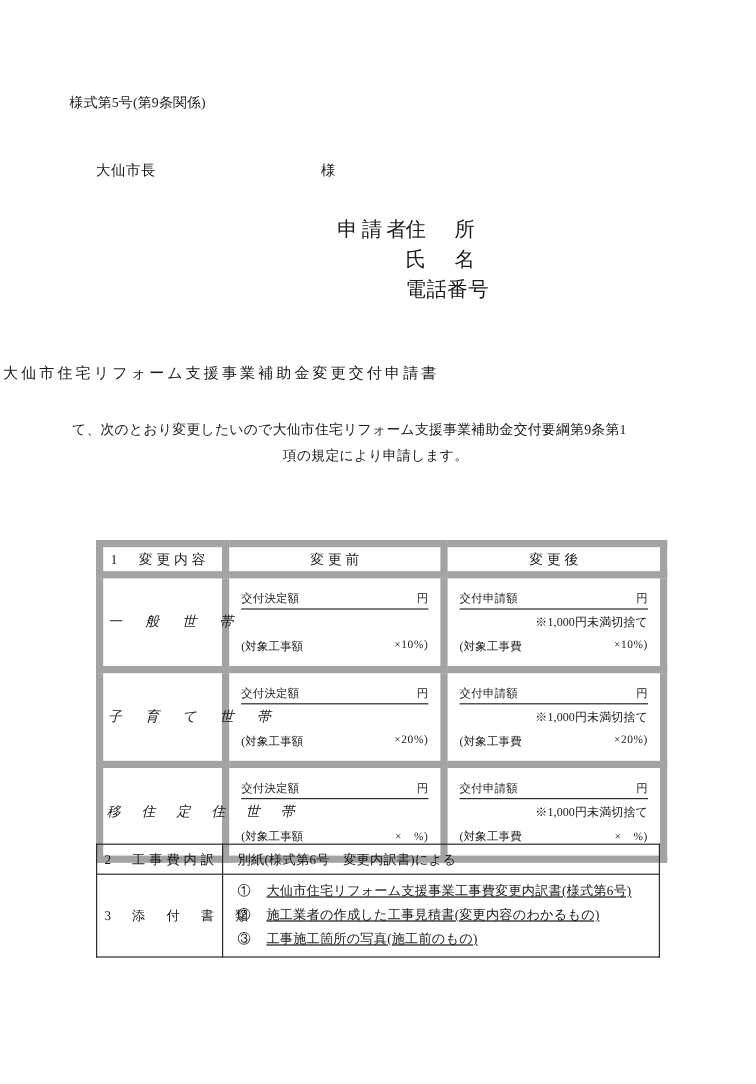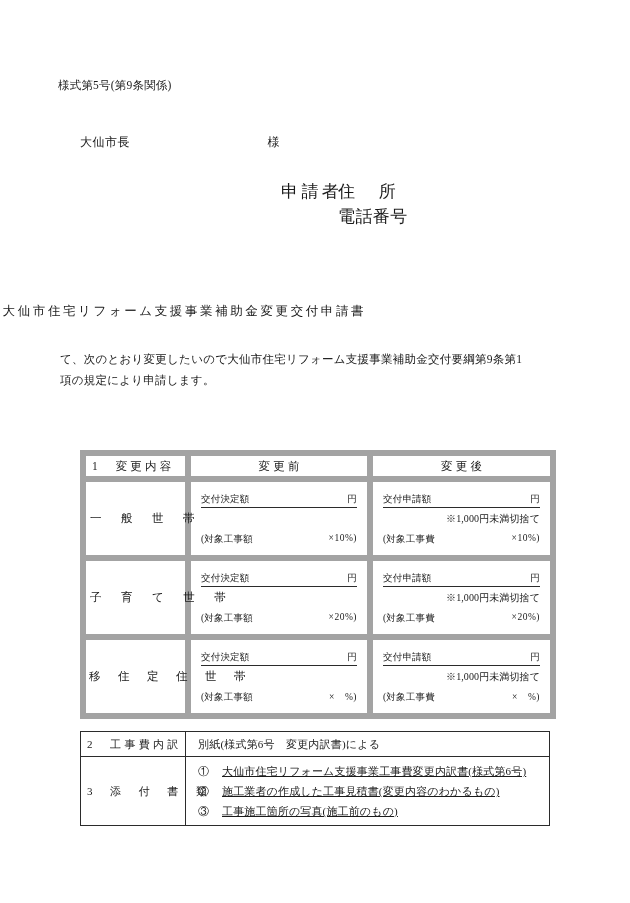--- a/index.html
+++ b/index.html
@@ -94,21 +94,21 @@
     position: absolute;
     left: 60px;
     top: 349px;
     width: 506px;
     font-size: 11.5px;
     line-height: 21px;
     letter-spacing: 0.25px;
   }
   .body-para .l1 { display: block; white-space: nowrap; }
   .body-para .l2 { display: block; white-space: nowrap; }
-  .body-para .l3 { display: block; white-space: nowrap; }
+  .body-para .l3 { display: block; white-space: nowrap; text-align: center; }
   .sp-lead { display: inline-block; width: 92px; }
   .sp-ym   { display: inline-block; width: 30px; }
   .sp-md   { display: inline-block; width: 26px; }
   .sp-dd   { display: inline-block; width: 8px; }
   .sp-num  { display: inline-block; width: 72px; }
 
   
   table {
     border-collapse: collapse;
   }
@@ -144,20 +144,21 @@
 
   .tbl-change tbody td {
     height: 73px;
   }
   .cell-kind {
     text-align: left;
     font-size: 11.5px;
     letter-spacing: 4px;
     text-indent: 4px;
     white-space: nowrap;
+    font-style: italic;
   }
   .cell-kind.tight { letter-spacing: 3px; text-indent: 3px; }
 
   .amount-cell {
     padding: 9px 10px 8px 10px !important;
     box-sizing: border-box;
     height: 73px;
   }
   .amt-line {
     display: flex;
@@ -186,21 +187,20 @@
   }
   .amt-base .pct { letter-spacing: 0.5px; }
 
   
   .tbl-lower {
     position: absolute;
     left: 80px;
     top: 703px;
     width: 470px;
     table-layout: fixed;
-    margin-top: 28px;
   }
   .tbl-lower td {
     border: 1px solid #2b2b2b;
     padding: 0;
     vertical-align: middle;
     font-size: 11px;
   }
   .tbl-lower .lbl-cell {
     width: 105px;
     text-align: left;
@@ -235,20 +235,24 @@
 
   <div class="addressee-row">
     <span>大仙市長</span>
     <span>様</span>
   </div>
 
   <div class="applicant">
     <div class="line">
       <span class="lbl-who">申請者</span>
       <span class="lbl-field">住　所</span>
+    </div>
+    <div class="line">
+      <span class="indent"></span>
+      <span class="lbl-field">氏　名</span>
     </div>
     <div class="line">
       <span class="indent"></span>
       <span class="lbl-field wide">電話番号</span>
     </div>
   </div>
 
   <div class="doc-title">大仙市住宅リフォーム支援事業補助金変更交付申請書</div>
 
   <div class="body-para">

